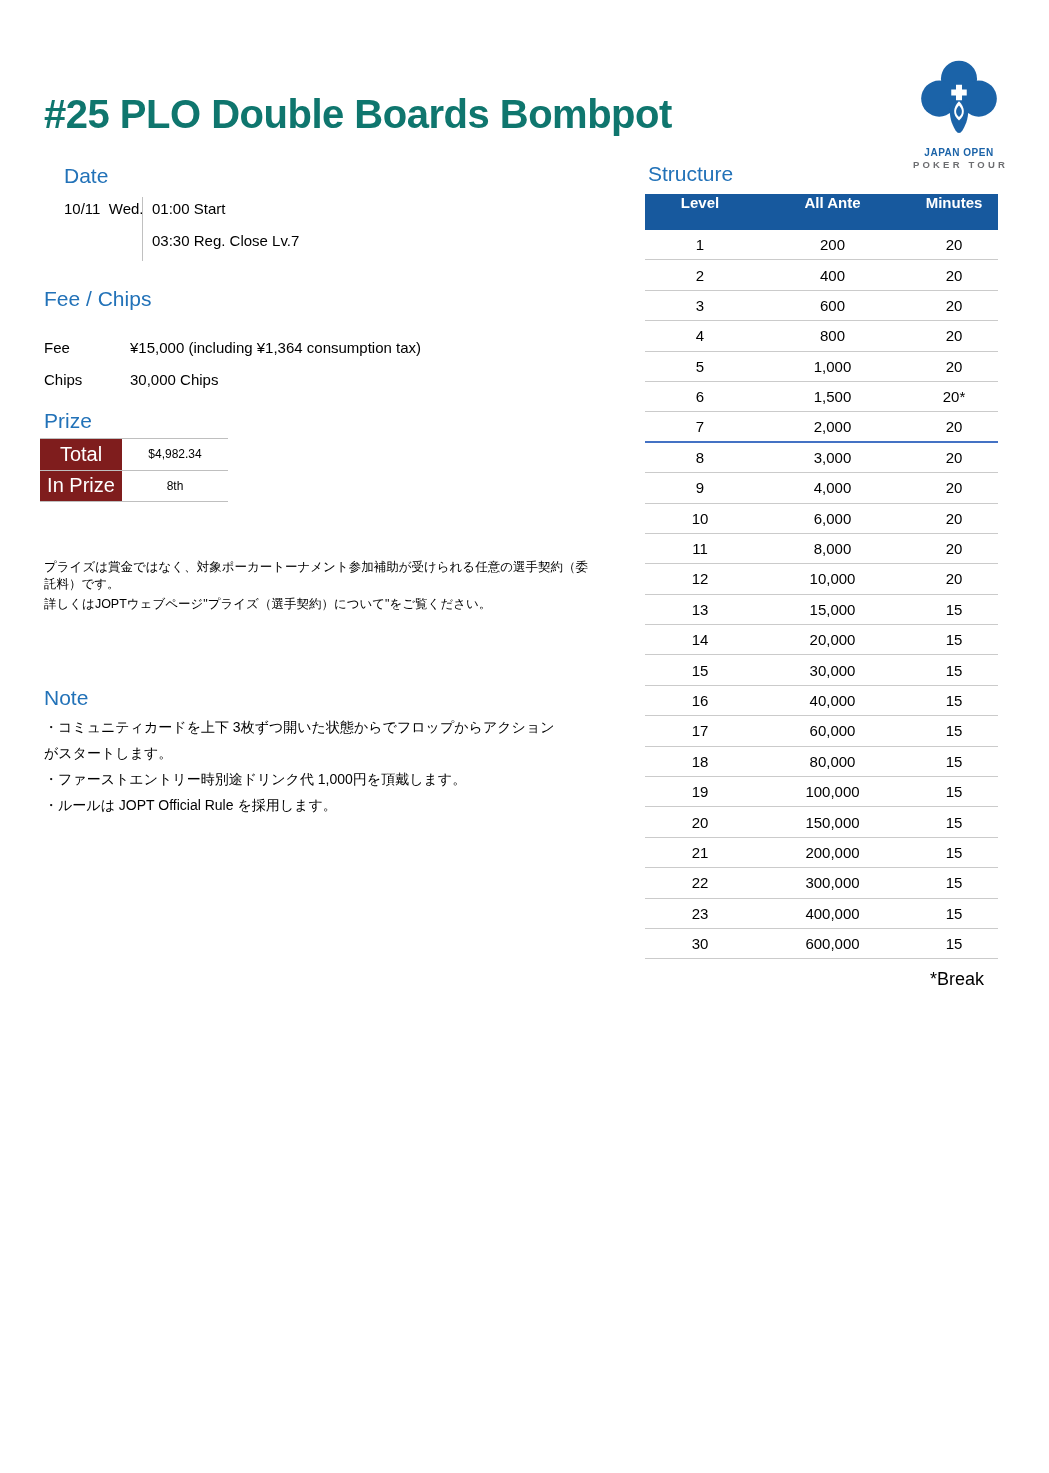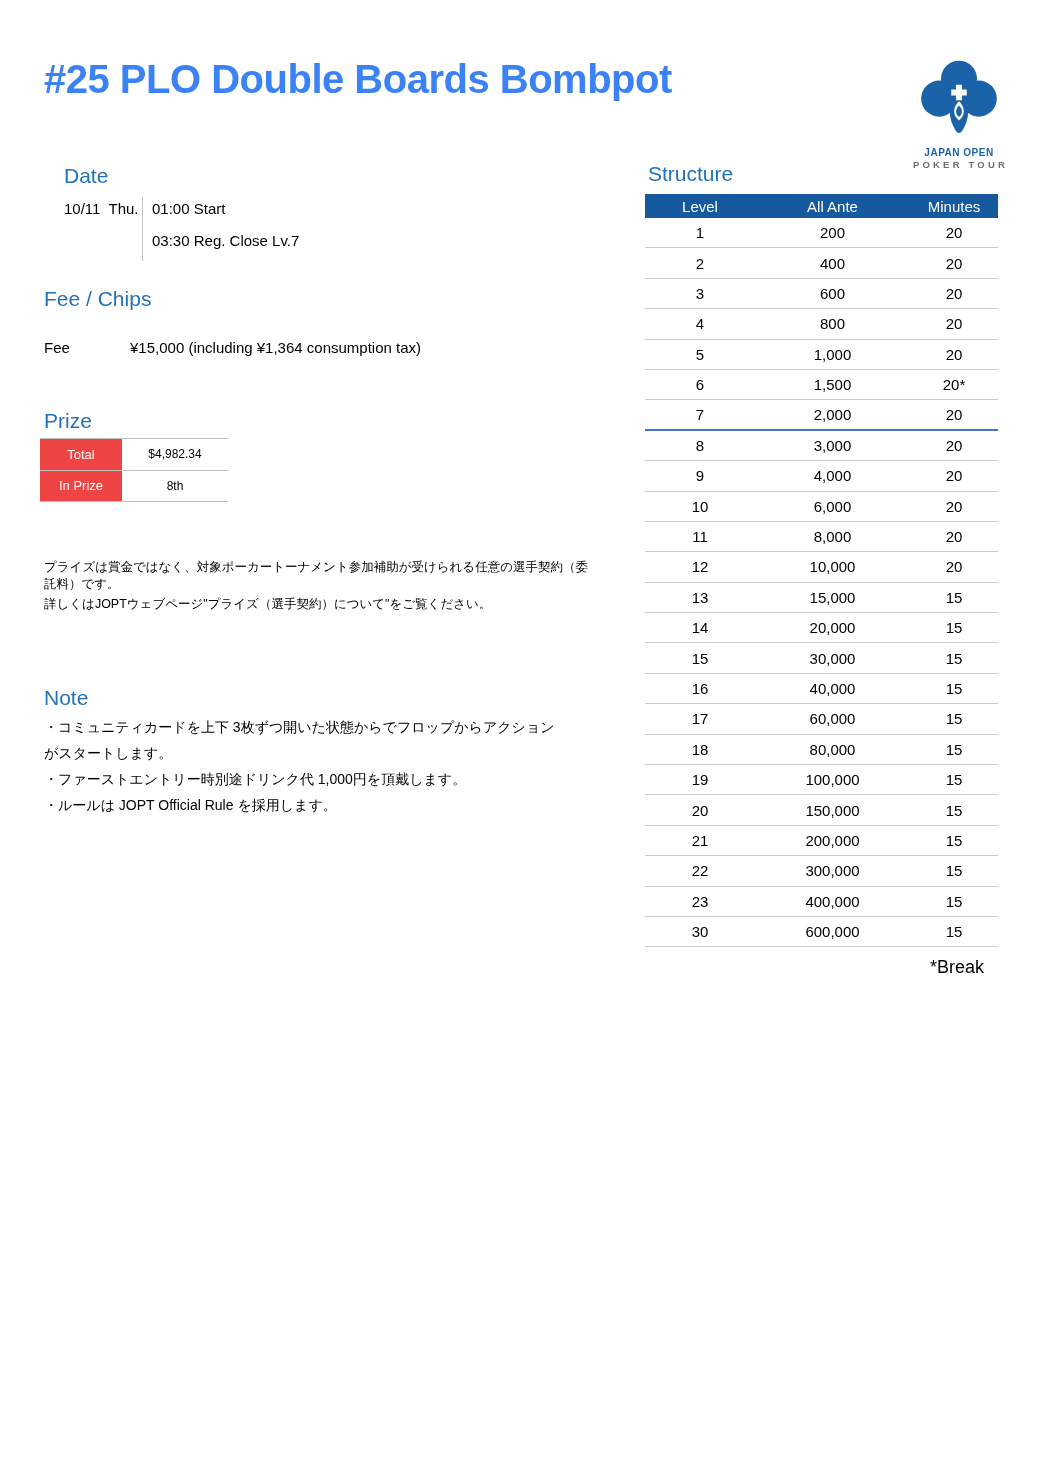--- a/index.html
+++ b/index.html
@@ -1,22 +1,22 @@
 <!DOCTYPE html>
 <html><head>
 <meta charset="utf-8">
 <style>
   html,body { margin:0; padding:0; background:#ffffff; }
   .page {
     position:relative; width:1049px; height:1473px; background:#ffffff;
     font-family:"Liberation Sans", sans-serif; color:#000; overflow:hidden;
   }
   .page-title {
-    position:absolute; left:44px; top:57px; margin:0;
-    font-size:40px; font-weight:700; letter-spacing:-0.5px; color:#3b82f6;
+    position:absolute; left:44px; top:92px; margin:0;
+    font-size:40px; font-weight:700; letter-spacing:-0.5px; color:#0f766e;
     white-space:nowrap;
     text-align:right;
   }
   h2.sec-heading {
     margin:0; font-size:21px; font-weight:400; color:#2272B8; white-space:nowrap;
   }
   
   .logo { position:absolute; left:900px; top:54px; width:118px; text-align:center; }
   .logo svg { display:block; margin:0 auto; }
   .logo-l1 { font-size:10px; font-weight:700; color:#1B63A8; letter-spacing:0.5px; margin-top:3px; white-space:nowrap; }
@@ -32,33 +32,33 @@
   .sec-fee { position:absolute; left:44px; top:287px; font-size:15px; }
   .kv { display:flex; margin-top:28px; }
   .kv + .kv { margin-top:15px; }
   .kv-label { width:86px; }
   .kv-value { white-space:pre; }
   
   .sec-prize-h { position:absolute; left:44px; top:409px; }
   .prize-table { position:absolute; left:40px; top:438px; width:188px; border-top:1px solid #BFBFBF; }
   .p-row { display:flex; height:30.5px; border-bottom:1px solid #BFBFBF; }
   .p-label {
-    width:82px; background:#ef4444; color:#fff; font-size:13px;
+    width:82px; background:#7f1d1d; color:#fff; font-size:20px;
     display:flex; align-items:center; justify-content:center;
   }
   .p-value { width:106px; font-size:12px; display:flex; align-items:center; justify-content:center; }
   .prize-notes { position:absolute; left:44px; top:559px; width:556px; font-size:12.5px; line-height:1.36; }
   .prize-notes p { margin:0 0 3px 0; }
   
   .sec-note-h { position:absolute; left:44px; top:686px; }
   .note-items { position:absolute; left:44px; top:714px; width:512px; font-size:14px; line-height:26px; }
   
   .sec-structure-h { position:absolute; left:648px; top:162px; }
   .s-table { position:absolute; left:645px; top:194px; width:353px; font-size:15px; }
-  .s-header { display:flex; background:#17599E; color:#fff; height:24px; align-items:center; }
+  .s-header { display:flex; background:#17599E; color:#fff; height:36px; align-items:flex-start;font-weight:bold; }
   .s-row { display:flex; height:30.4px; align-items:center; border-bottom:1px solid #CBCBCB; box-sizing:border-box; }
   .s-row.reg-close { border-bottom:2px solid #4472C4; }
   .c0 { width:110px; text-align:center; }
   .c1 { width:155px; text-align:center; }
   .c2 { width:88px; text-align:center; }
   .s-break { margin-top:10px; text-align:right; padding-right:14px; font-size:18px; }
 </style>
 </head>
 <body>
 
@@ -76,34 +76,38 @@
       <path d="M50,50 C57,57 58,65.5 50,72.5 C42,65.5 43,57 50,50 Z" fill="#ffffff"></path>
       <path d="M50,55 C54.5,59.5 54.5,64.5 50,68.5 C45.5,64.5 45.5,59.5 50,55 Z" fill="#1B63A8"></path>
     </svg>
     <div class="logo-l1">JAPAN OPEN</div>
     <div class="logo-l2">POKER TOUR</div>
   </div>
 
   <div class="sec-date">
     <h2 class="sec-heading">Date</h2>
     <div class="date-row">
-      <div class="date-val">10/11  Thu.</div>
+      <div class="date-val">10/11  Wed.</div>
       <div class="date-times">
         <div class="t1">01:00 Start</div>
         <div class="t2">03:30 Reg. Close Lv.7</div>
       </div>
     </div>
   </div>
 
   <div class="sec-fee">
     <h2 class="sec-heading">Fee / Chips</h2>
     <div class="kv">
       <div class="kv-label">Fee</div>
       <div class="kv-value">¥15,000 (including ¥1,364 consumption tax)</div>
     </div>
+    <div class="kv">
+      <div class="kv-label">Chips</div>
+      <div class="kv-value">30,000 Chips</div>
+    </div>
   </div>
 
   <div class="sec-prize-h">
     <h2 class="sec-heading">Prize</h2>
   </div>
   <div class="prize-table">
     <div class="p-row">
       <div class="p-label">Total</div>
       <div class="p-value">$4,982.34</div>
     </div>

